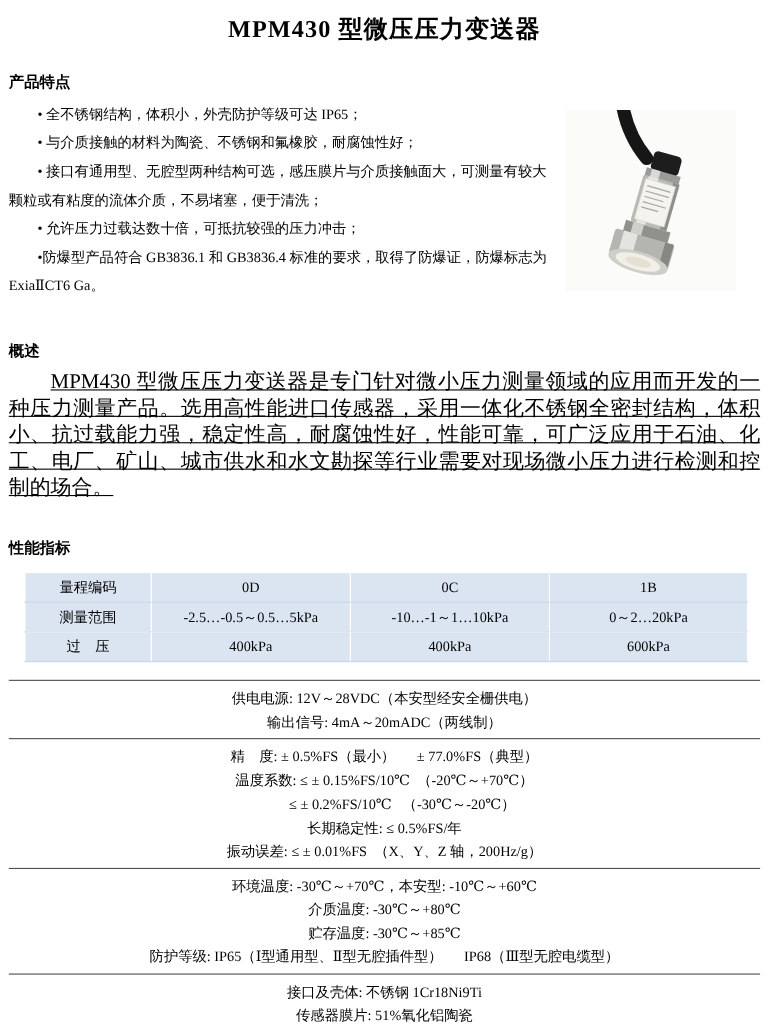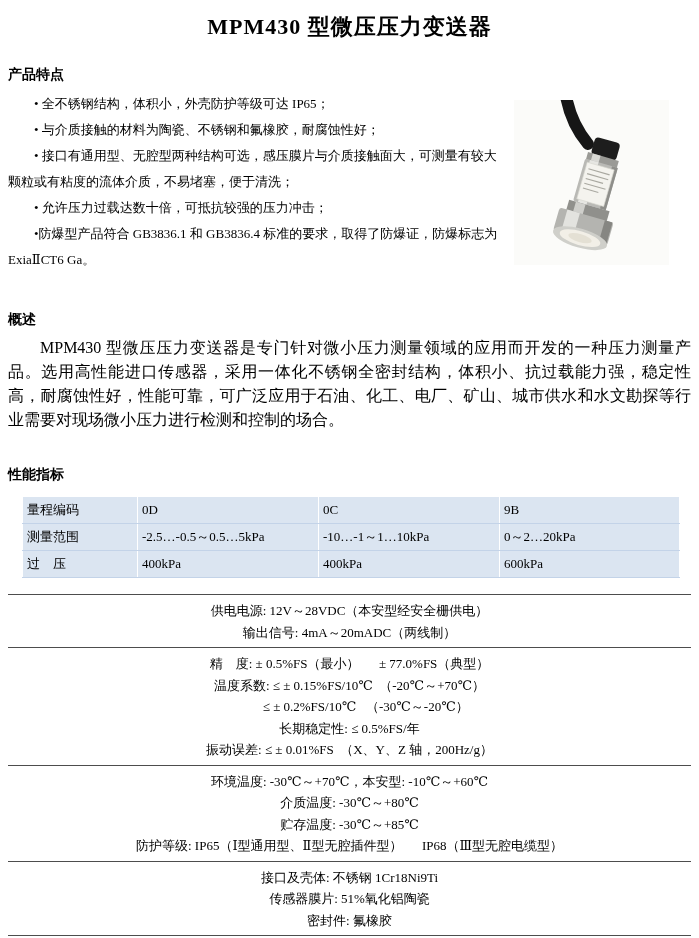--- a/index.html
+++ b/index.html
@@ -38,37 +38,39 @@
   .photo {
     position: absolute;
     top: 100px;
     right: 30px;
     width: 155px;
     height: 165px;
   }
 
   .overview { margin-top: 38px; }
   .overview-text {
-    font-size: 16px;
+    font-size: 19px;
     line-height: 24px;
     text-indent: 2em;
     text-align: justify;
+    text-decoration: underline;
   }
 
   .performance { margin-top: 34px; }
   table.perf {
     border-collapse: collapse;
     margin: 12px 0 0 14px;
     width: 657px;
     table-layout: fixed;
   }
   table.perf td {
     background: var(--table_row_bg, #dbe5f1);
     border: 1px solid #ffffff;
     border-bottom: 1px solid #c3d3e8;
+    text-align: center;
     font-size: 13px;
     height: 27px;
     padding: 1px 4px;
     white-space: pre;
     overflow: hidden;
   }
 
   .specs { margin-top: 16px; font-size: 13px; border-bottom: 1px solid var(--rule_color, #4d4d4d); }
   .spec-group { border-top: 1px solid var(--rule_color, #4d4d4d); padding: 5px 0 4px 0; text-align: center; }
   .spec-line {
@@ -145,21 +147,21 @@
         <col style="width:115px">
         <col style="width:181px">
         <col style="width:181px">
         <col style="width:180px">
       </colgroup>
       <tbody>
         <tr>
           <td>量程编码</td>
           <td>0D</td>
           <td>0C</td>
-          <td>9B</td>
+          <td>1B</td>
         </tr>
         <tr>
           <td>测量范围</td>
           <td>-2.5…-0.5～0.5…5kPa</td>
           <td>-10…-1～1…10kPa</td>
           <td>0～2…20kPa</td>
         </tr>
         <tr>
           <td>过    压</td>
           <td>400kPa</td>

